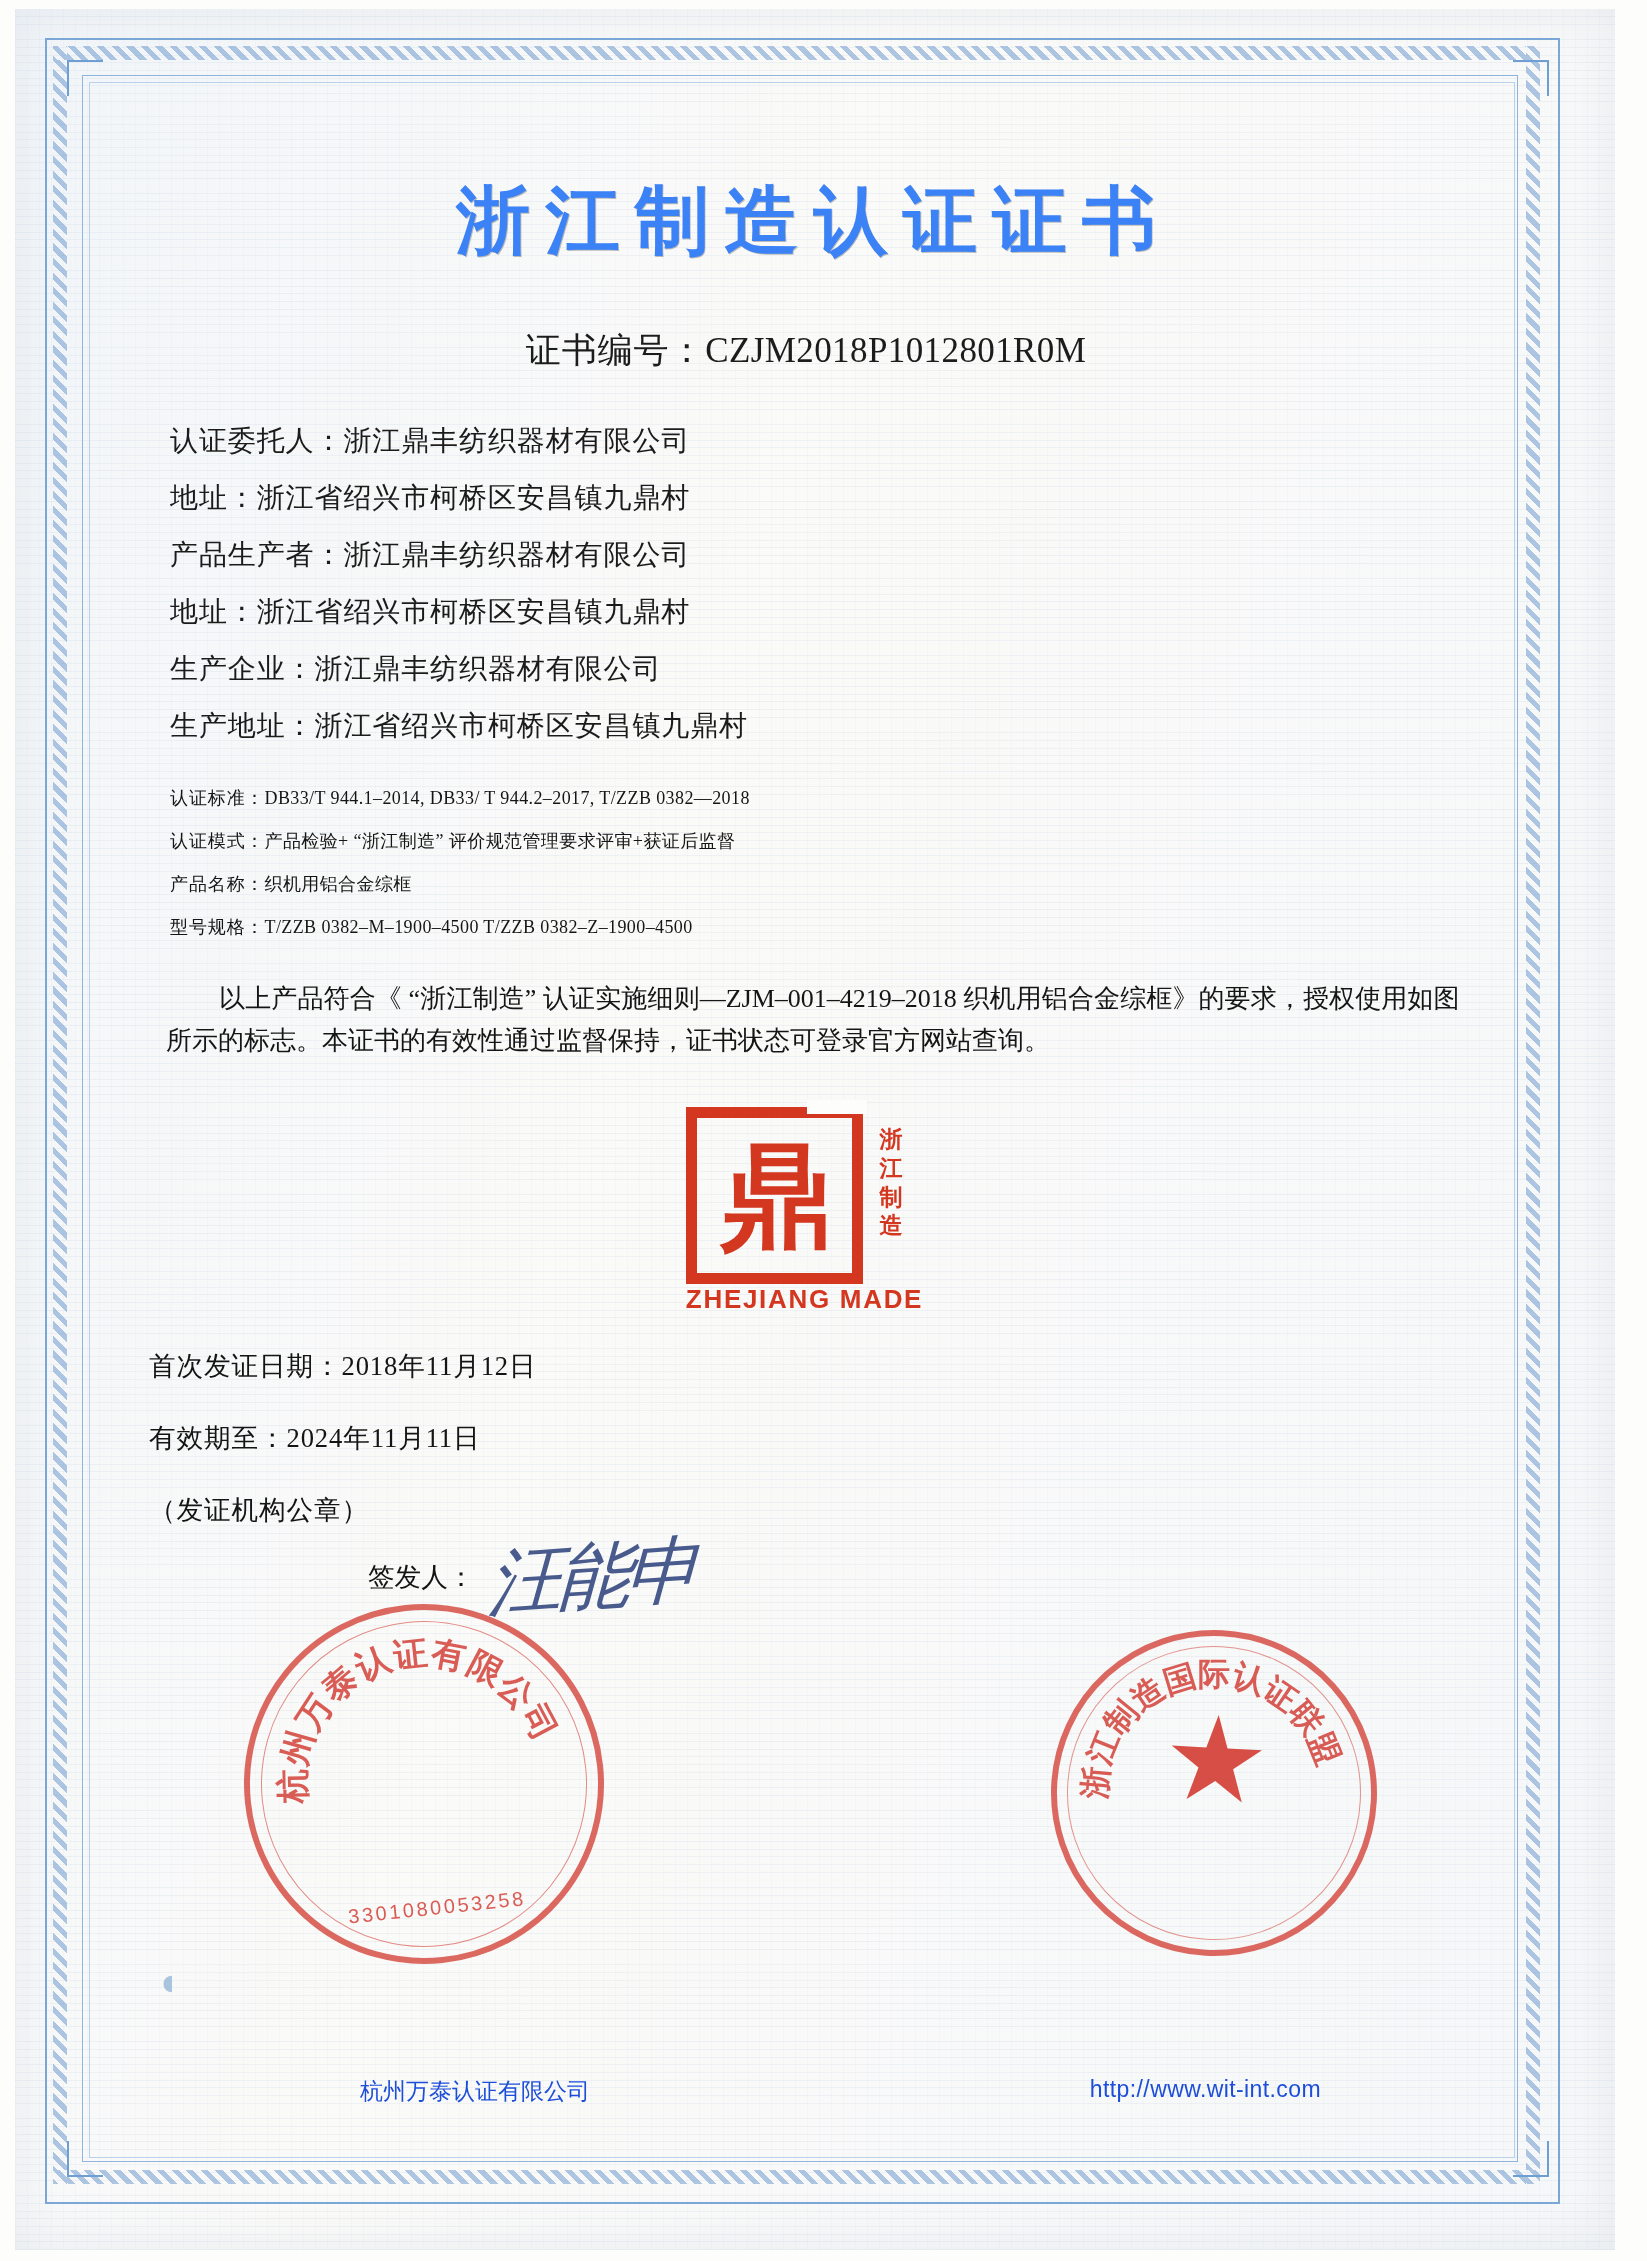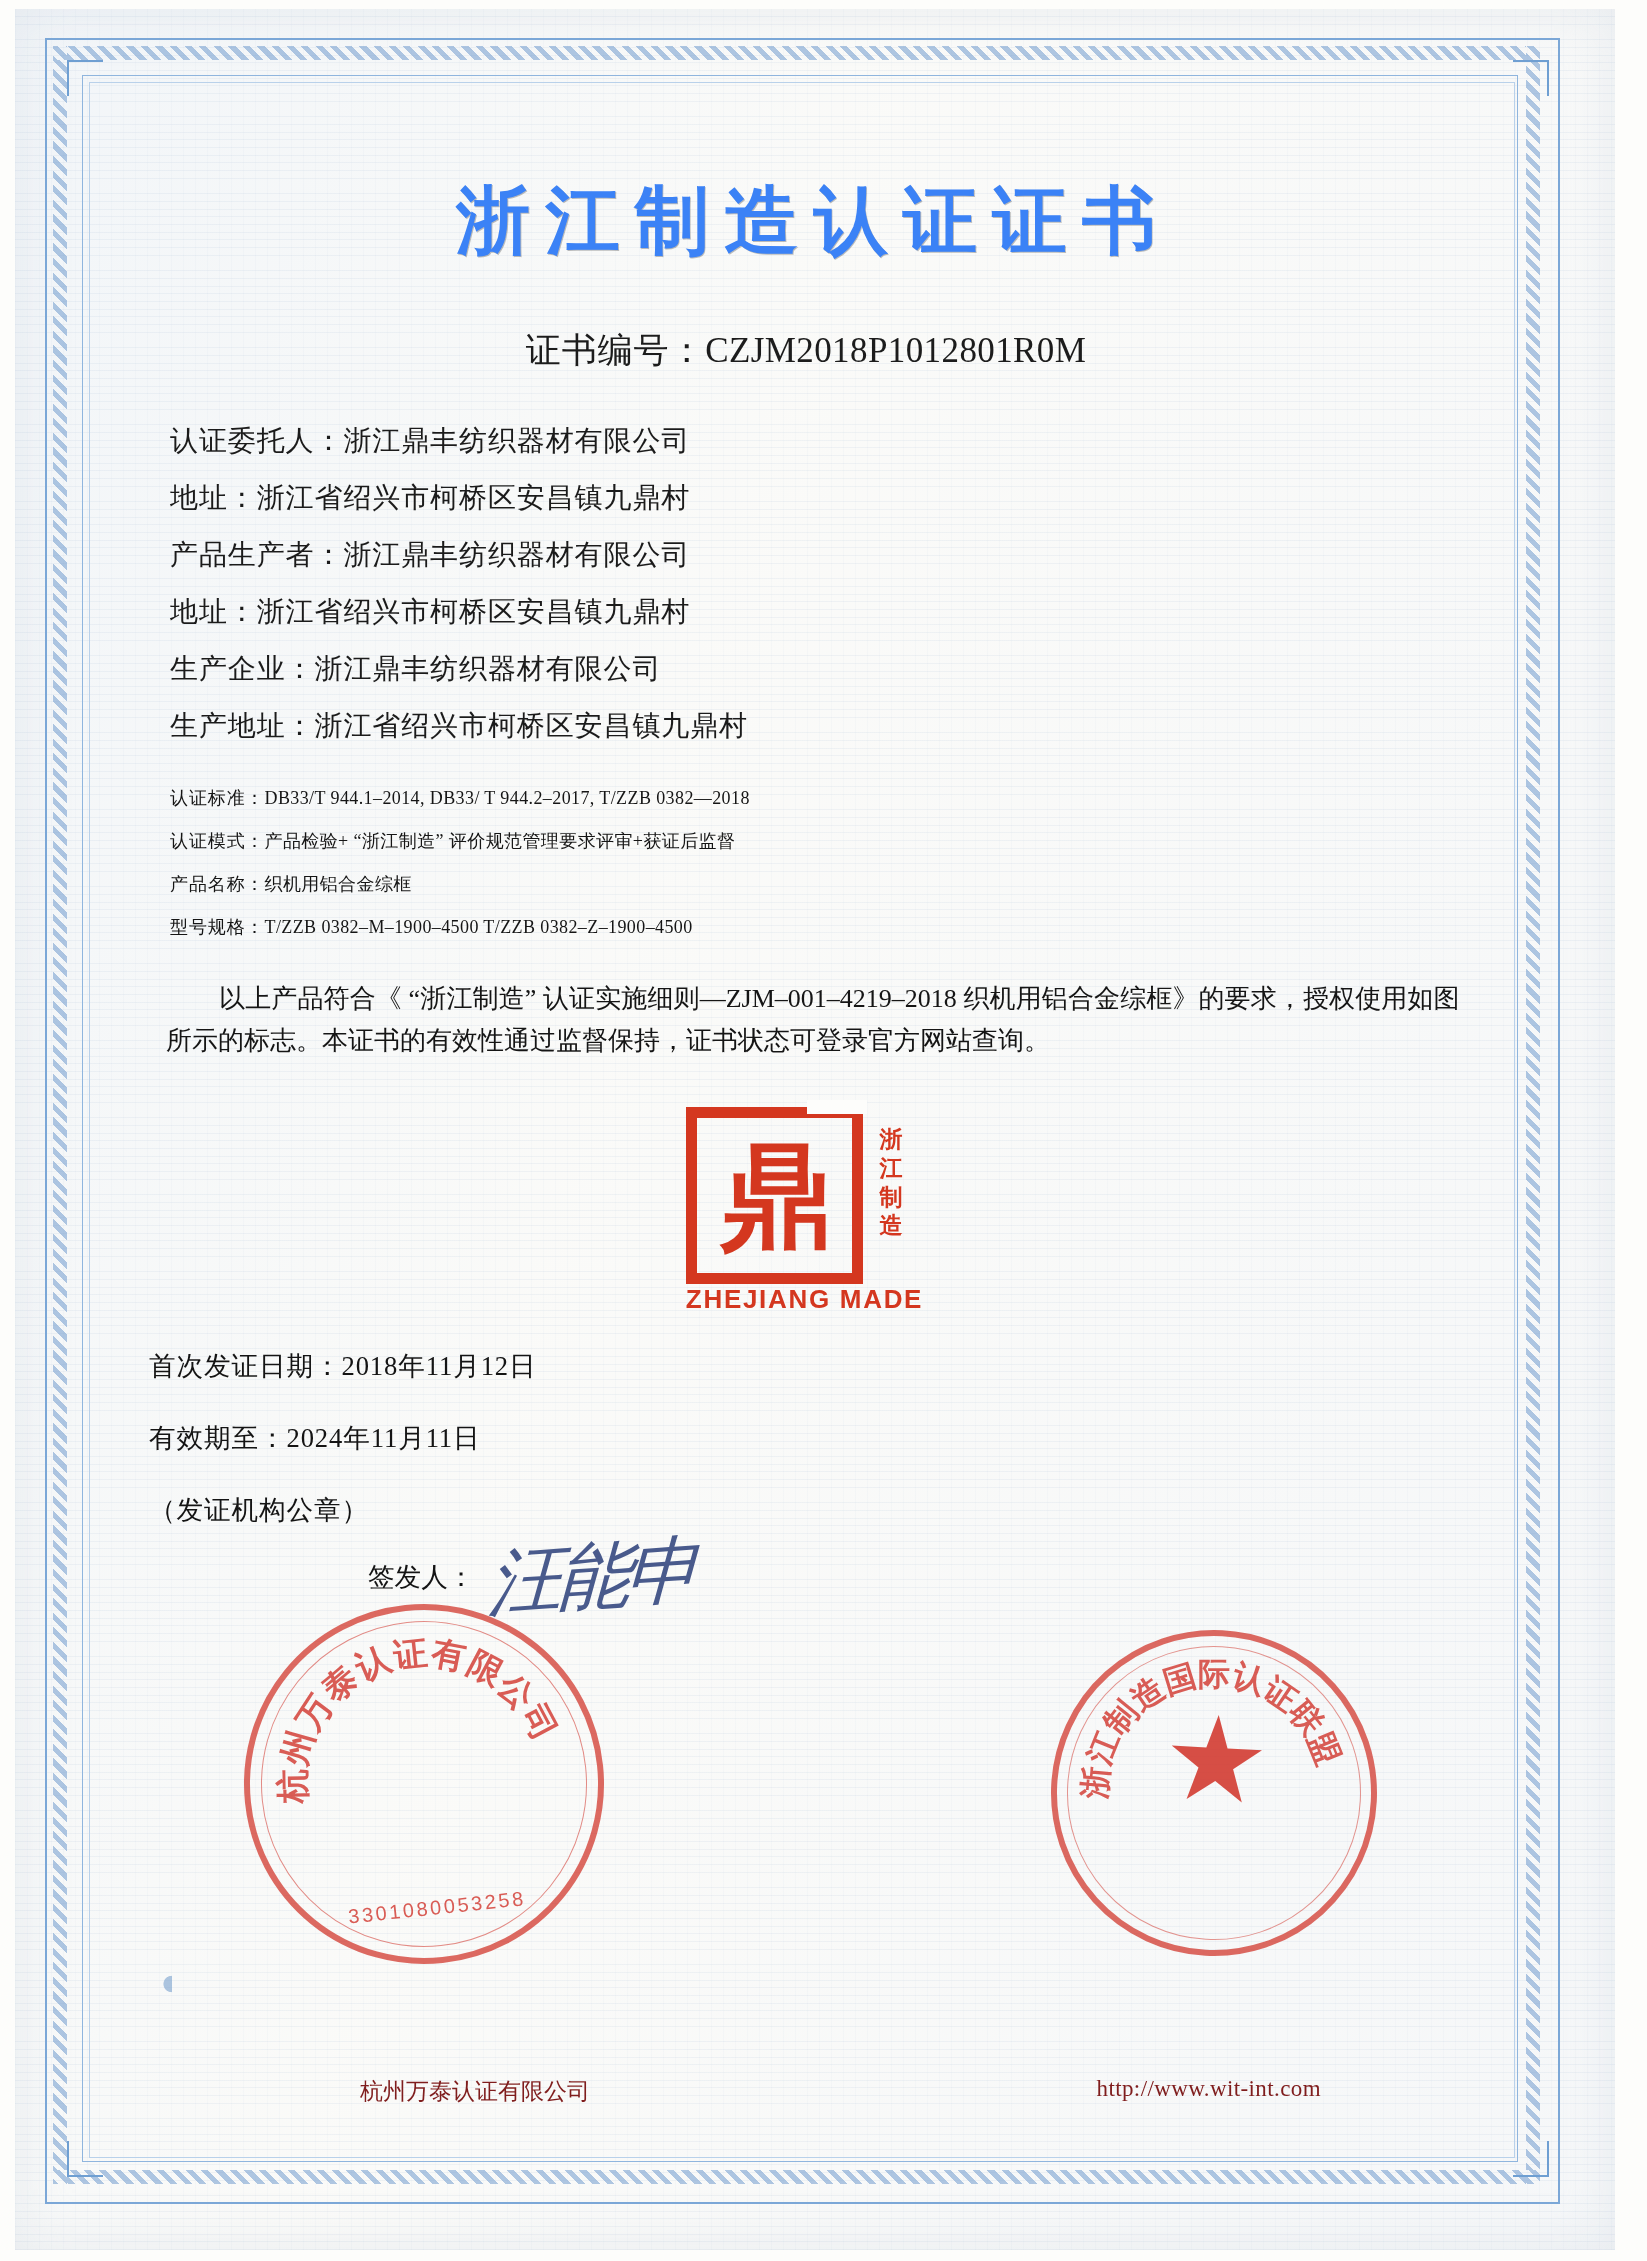--- a/index.html
+++ b/index.html
@@ -344,24 +344,24 @@
     letter-spacing: 1.7px;
   }
   .footer-meta {
     position: absolute;
     top: 2076px;
     left: 360px;
     width: 961px;
     display: flex;
     justify-content: space-between;
     font-size: 23px;
-    color: #7f1d1d;
+    color: #1d4ed8;
   }
   .footer-meta .url {
-    font-family: Liberation Serif, serif;
+    font-family: Liberation Sans, sans-serif;
     letter-spacing: 0.4px;
   }
 </style>
 </head>
 <body>
 
 <div id="certificate-page">
 
   <div class="paper-sheet">
     <div class="paper-guilloche"></div>

